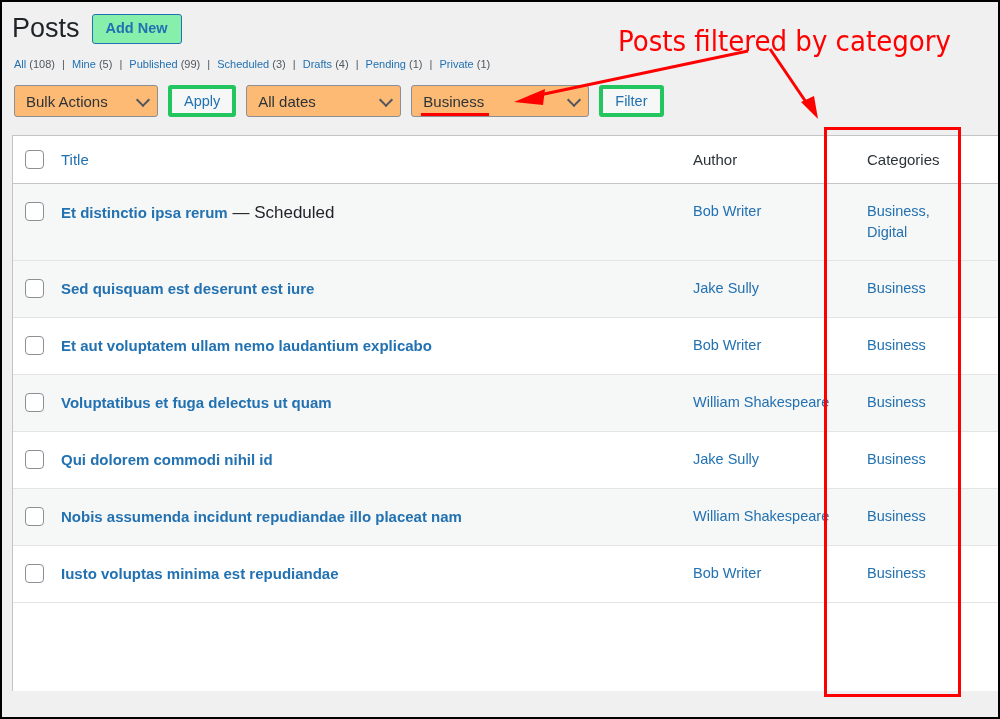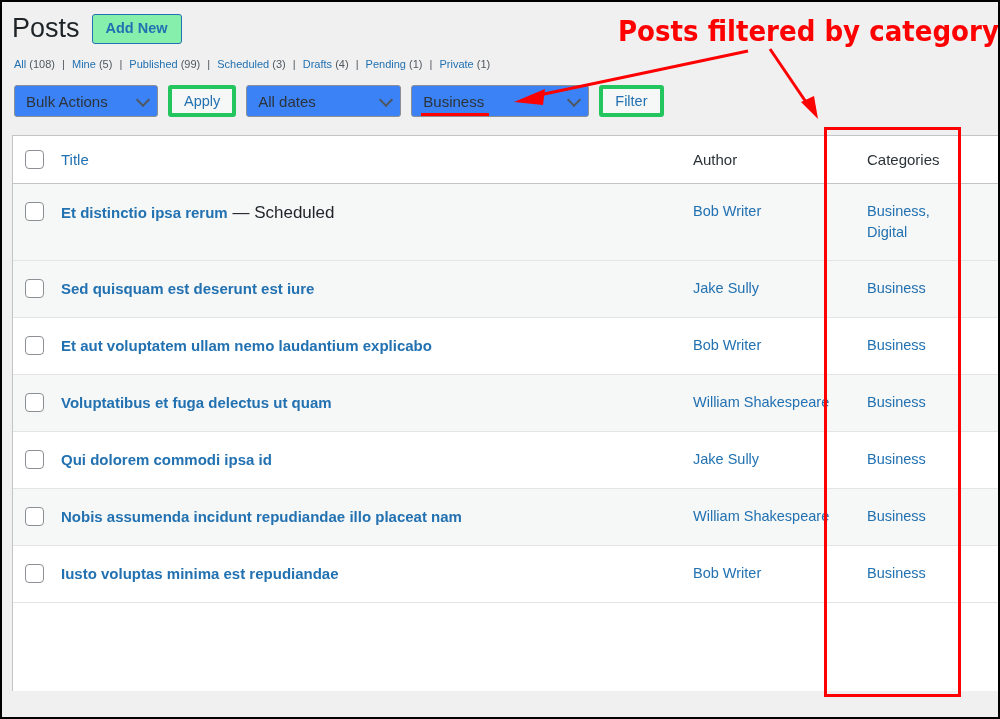--- a/index.html
+++ b/index.html
@@ -74,21 +74,21 @@
     margin: 11px 0 0 2px;
     display: flex;
     align-items: center;
     gap: 10px;
     height: 36px;
   }
   .select-box {
     position: relative;
     display: inline-flex;
     align-items: center;
-    background: #3b82f6;
+    background: #fdba74;
     border: 1px solid #8c8f94;
     border-radius: 3px;
     height: 32px;
     box-sizing: border-box;
     font-size: 15px;
     color: #2c3338;
     padding: 0 30px 0 11px;
     cursor: pointer;
   }
   .select-box .chev {
@@ -209,25 +209,25 @@
     box-sizing: border-box;
     border: 1px solid #8c8f94;
     border-radius: 4px;
     background: #ffffff;
     cursor: pointer;
   }
   
   .annot-text {
     position: absolute;
     left: 616px;
-    top: 14px;
+    top: 24px;
     color: #ff0000;
     font-family: "DejaVu Sans Condensed", "Liberation Sans Narrow", "Liberation Sans", sans-serif;
     font-size: 29px;
-    font-weight: 700;
+    font-weight: 400;
     letter-spacing: 0px;
     white-space: nowrap;
     line-height: 1.1;
   }
   .annot-box {
     position: absolute;
     left: 822px;
     top: 125px;
     width: 137px;
     height: 570px;
@@ -358,21 +358,21 @@
             </td>
             <td class="title"><a class="row-title">Voluptatibus et fuga delectus ut quam</a></td>
             <td class="auth"><a class="cell-link">William Shakespeare</a></td>
             <td class="cat"><a class="cell-link">Business</a></td>
             <td></td>
           </tr>
           <tr>
             <td class="cb">
               <span class="cb-box"></span>
             </td>
-            <td class="title"><a class="row-title">Qui dolorem commodi ipsa id</a></td>
+            <td class="title"><a class="row-title">Qui dolorem commodi nihil id</a></td>
             <td class="auth"><a class="cell-link">Jake Sully</a></td>
             <td class="cat"><a class="cell-link">Business</a></td>
             <td></td>
           </tr>
           <tr class="alt">
             <td class="cb">
               <span class="cb-box"></span>
             </td>
             <td class="title"><a class="row-title">Nobis assumenda incidunt repudiandae illo placeat nam</a></td>
             <td class="auth"><a class="cell-link">William Shakespeare</a></td>

